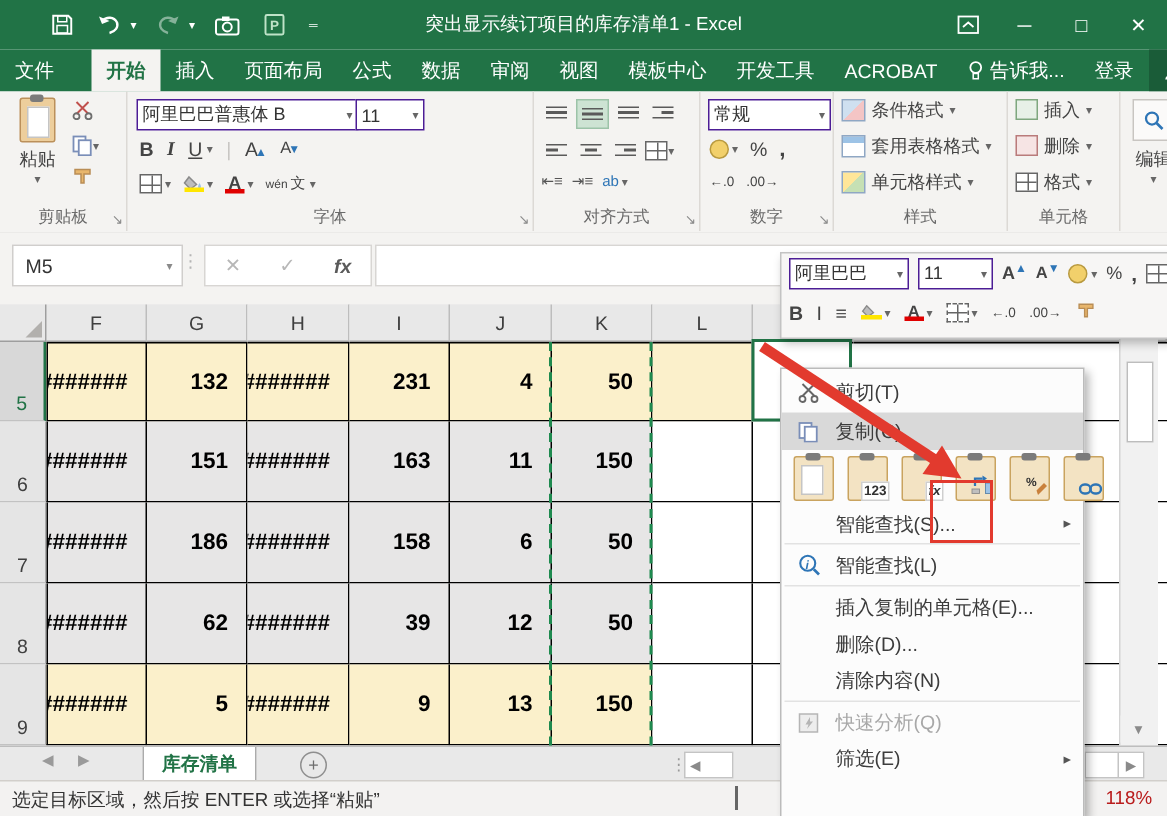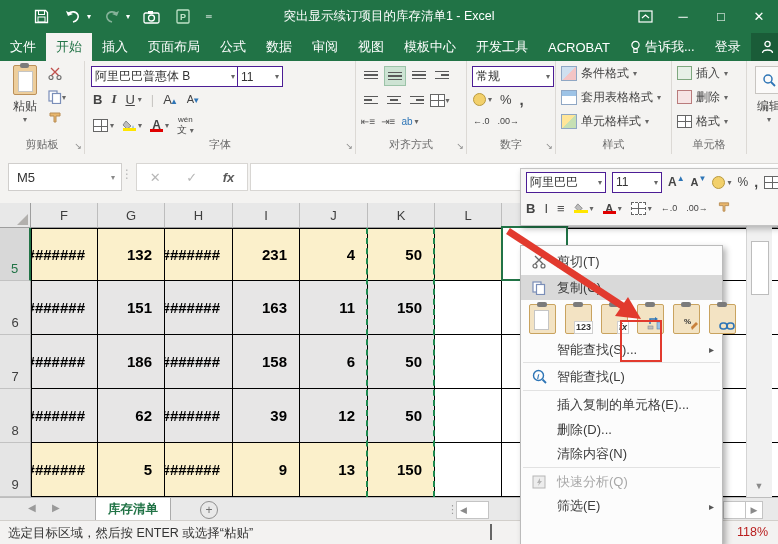--- a/index.html
+++ b/index.html
@@ -13,21 +13,21 @@
   .qbtn.dim{opacity:.45;}
   .qat .ddv{font-size:8px;color:#fff;margin-left:-7px;}
   .wintitle{position:absolute;left:0;top:0;width:778px;height:33px;display:flex;align-items:center;justify-content:center;
             font-size:12.5px;color:#fff;pointer-events:none;}
   .winbtns{position:absolute;right:0;top:0;height:33px;display:flex;}
   .winbtn{width:38px;height:33px;display:flex;align-items:center;justify-content:center;color:#fff;font-size:13px;}
   
   .tabbar{position:absolute;left:0;top:33px;width:778px;height:28px;background:#217346;display:flex;align-items:stretch;
           color:#fff;font-size:13px;}
   .rtab{padding:0 10px;display:flex;align-items:center;white-space:nowrap;}
-  .rtab.active{background:#F4F3F1;color:#217346;font-weight:normal;}
+  .rtab.active{background:#F4F3F1;color:#217346;font-weight:bold;margin-left:15px;}
   .rtab .mini-ic{margin-right:4px;display:flex;align-items:center;}
   .tab-spacer{flex:1;}
   .rtab.share{background:#1A5C38;}
   
   .ribbon{position:absolute;left:0;top:61px;width:778px;height:94px;background:#F4F3F1;border-bottom:1px solid #D2CFCB;
           display:flex;font-size:12px;color:#444;}
   .rgroup{position:relative;height:93px;border-right:1px solid #DCD9D5;flex:none;}
   .glabel{position:absolute;bottom:2px;left:0;right:0;text-align:center;font-size:11px;color:#6A6A6A;}
   .launcher{position:absolute;right:2px;bottom:4px;font-size:9px;color:#8A8A8A;line-height:8px;}
   .rbtn{display:inline-flex;align-items:center;gap:2px;color:#444;}
@@ -297,21 +297,21 @@
           </span>
           <span class="dd">▾</span>
         </span>
         <span class="rbtn">
           <span style="display:flex;flex-direction:column;align-items:center;font-weight:bold;font-size:12px;line-height:11px;">
             <span>A</span>
               <span class="colorbar" style="background:#E00000;"></span>
           </span>
           <span class="dd">▾</span>
         </span>
-        <span class="rbtn" style="flex-direction:column;line-height:8px;">
+        <span class="rbtn" style="flex-direction:row;line-height:8px;">
           <span style="font-size:8px;color:#444;">wén</span>
           <span style="font-size:10px;">文 <span class="dd" style="display:inline;">▾</span></span>
         </span>
       </div>
       <span class="glabel">字体</span>
       <span class="launcher">↘</span>
     </div>
 
     <div class="rgroup" style="width:110px;">
       <div style="position:absolute;left:5px;top:5px;display:flex;gap:3px;">

